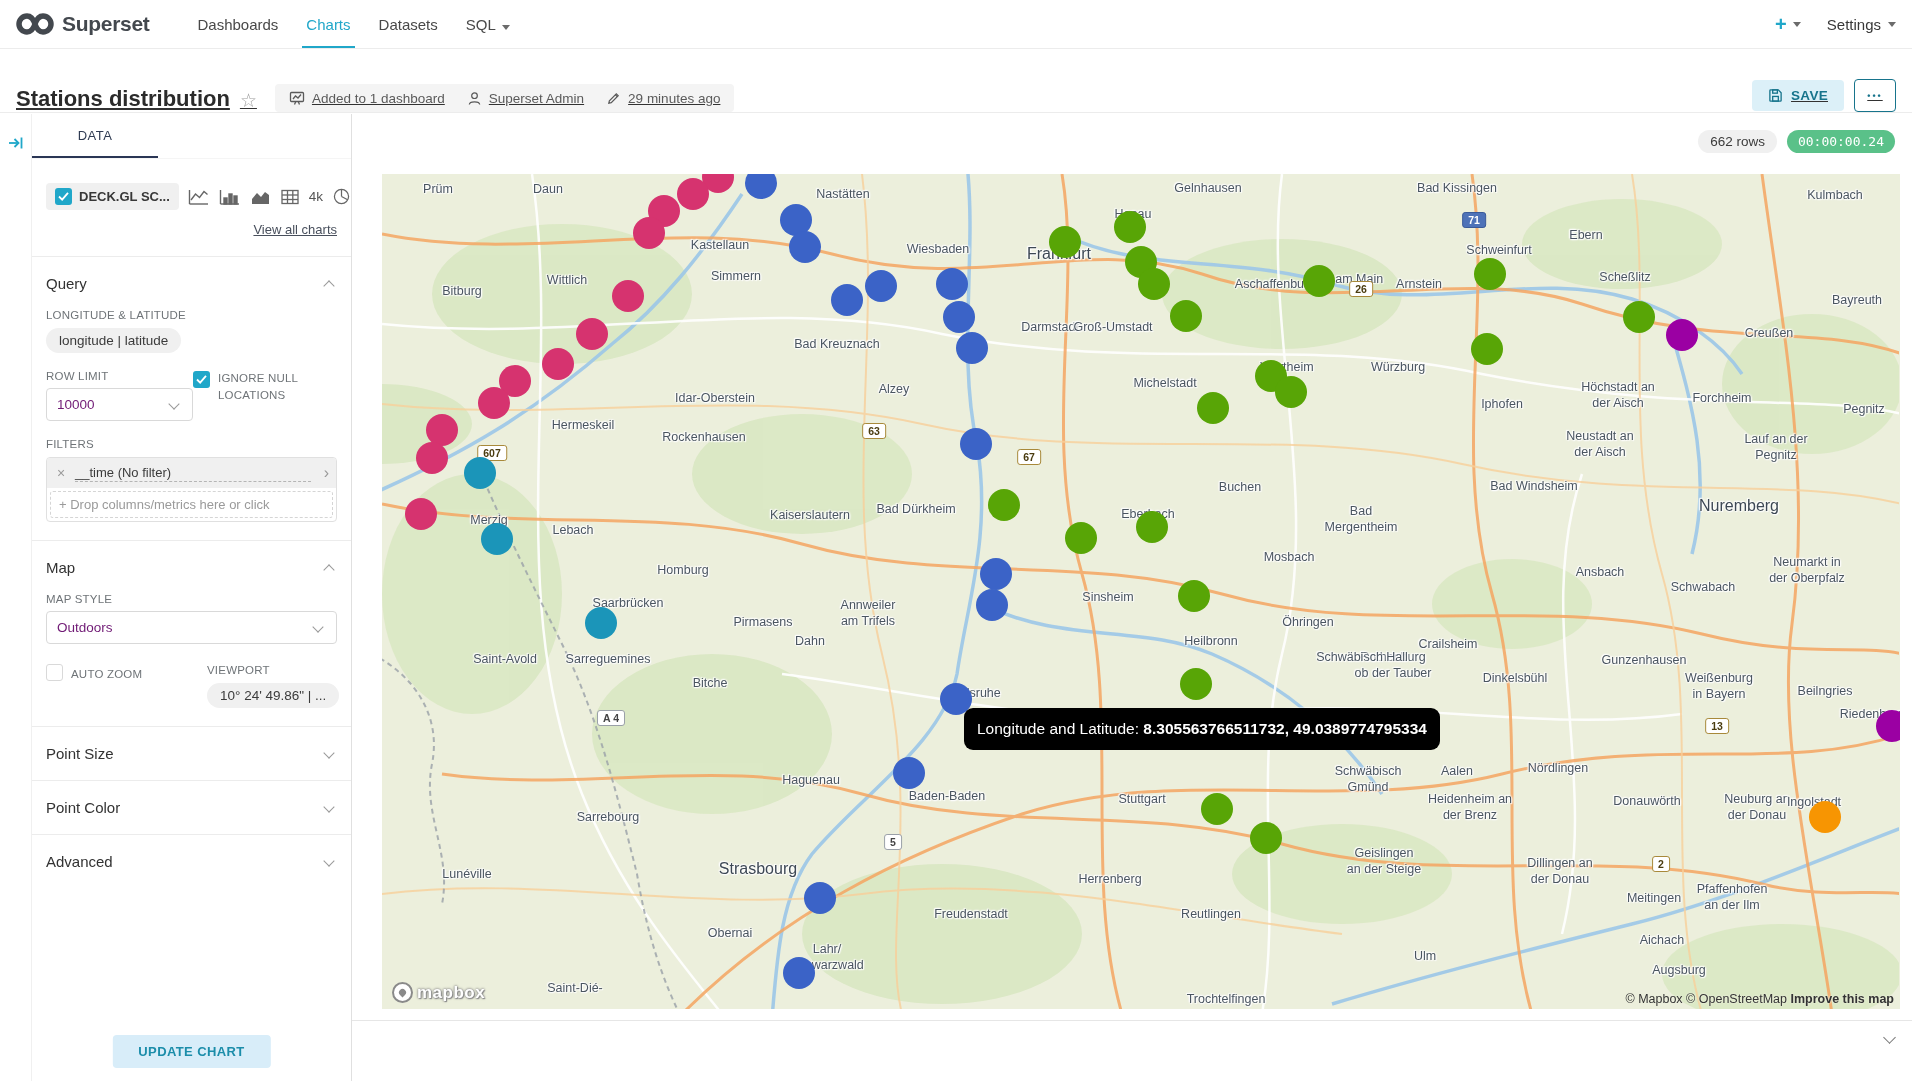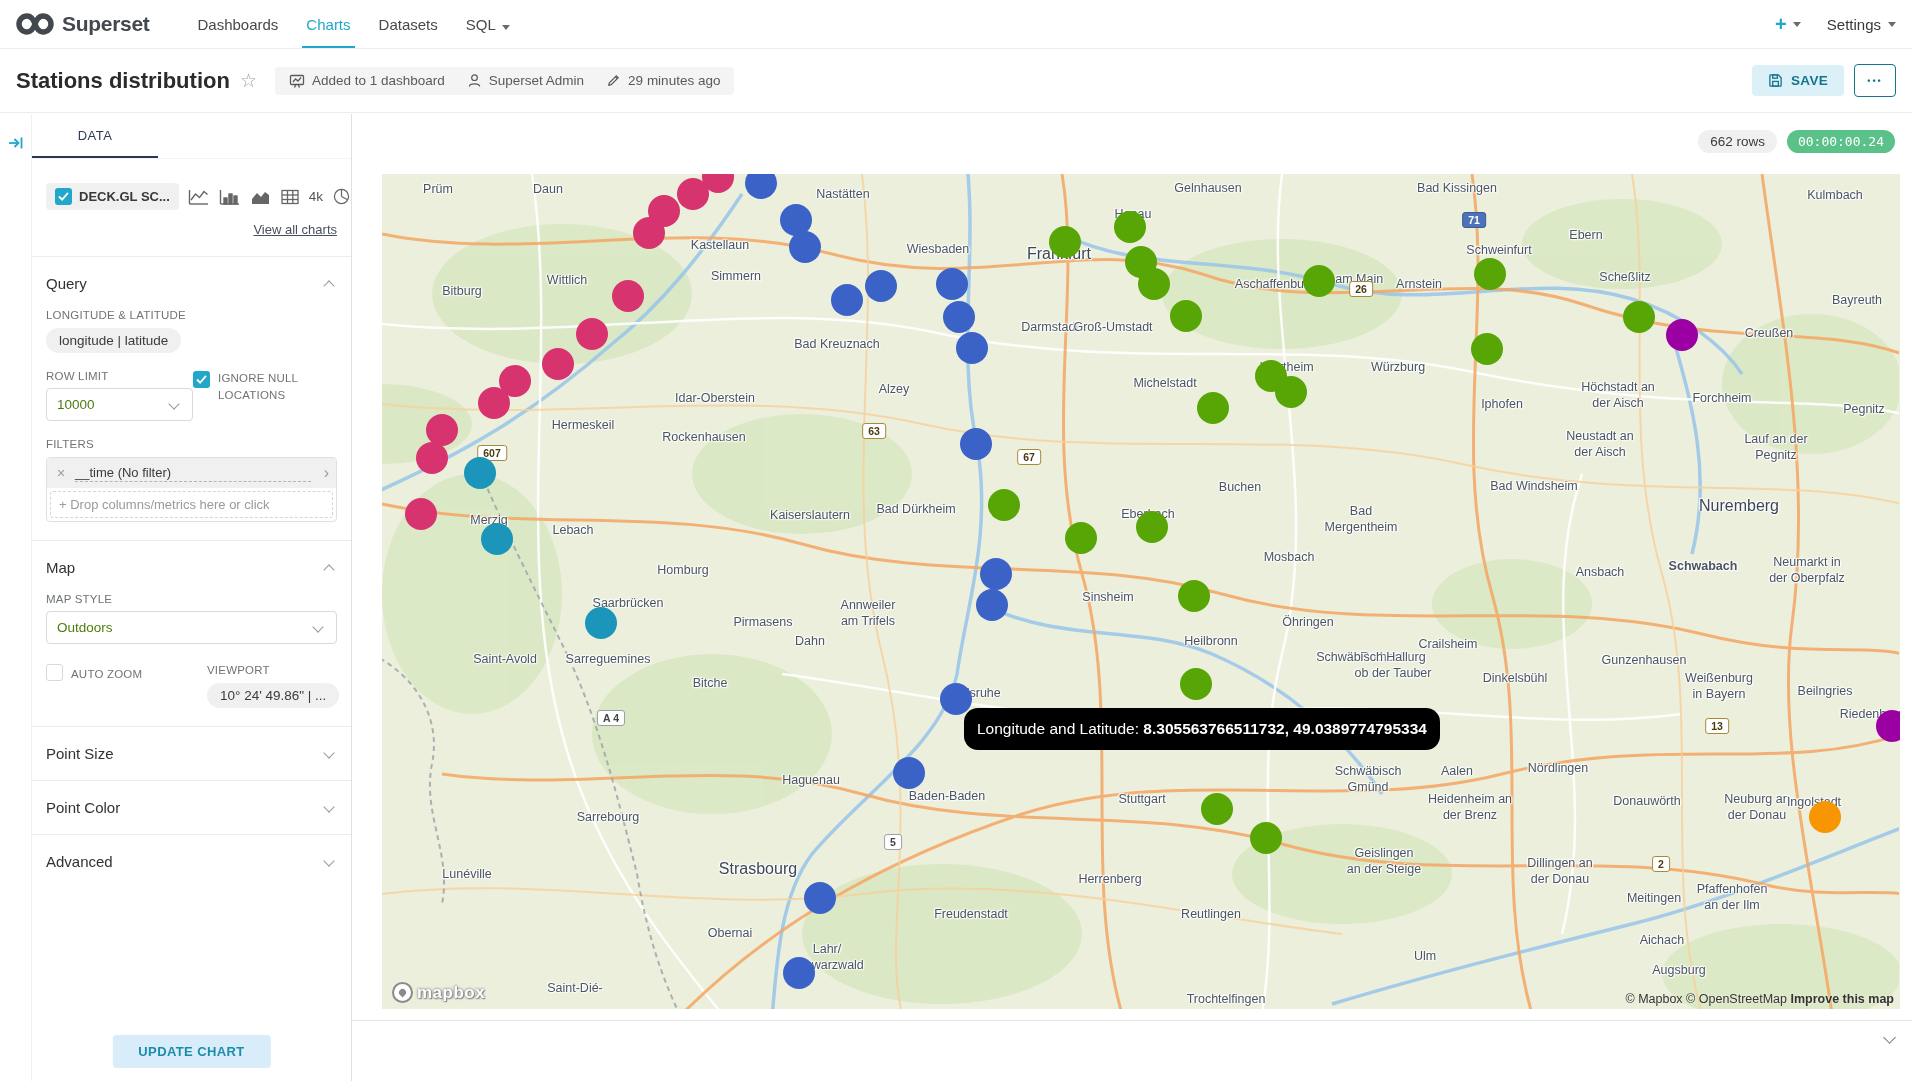--- a/index.html
+++ b/index.html
@@ -13,21 +13,21 @@
   .logo-text { font-size:21px; font-weight:bold; color:#43484e; letter-spacing:-0.3px;}
   .nav-item { font-size:15px; color:#484848; padding:14px 14px 13px; cursor:pointer; position:relative; }
   .nav-item.active { color:#20a7c9; }
   .nav-item.active::after{ content:""; position:absolute; left:10px; right:10px; bottom:-2px; height:2px; background:#20a7c9;}
   .nav-right { margin-left:auto; display:flex; align-items:center; gap:26px; }
   .nav-plus { color:#20a7c9; font-size:20px; font-weight:bold; display:flex; align-items:center; gap:4px; cursor:pointer;}
   .caret { display:inline-block; width:0; height:0; border-left:4px solid transparent; border-right:4px solid transparent; border-top:5px solid #6b6b6b; margin-left:2px;}
   .nav-settings{ font-size:15px; color:#383838; display:flex; align-items:center; gap:5px; cursor:pointer;}
 
   
-  .cheader { height:64px; display:flex; align-items:center; padding:0 16px; border-bottom:1px solid #ececec; background:#fff; position:relative; z-index:20;}
+  .cheader { height:64px; display:flex; align-items:flex-end; padding:0 16px; border-bottom:1px solid #ececec; background:#fff; position:relative; z-index:20;text-decoration:underline;}
   .ctitle { font-size:22px; font-weight:bold; color:#2b2b2b; margin-right:10px;}
   .star { font-size:19px; color:#9d9d9d; margin-right:18px; cursor:pointer;}
   .meta { display:flex; align-items:center; background:#f4f4f4; border-radius:4px; padding:6px 14px; gap:22px; }
   .meta-item { display:flex; align-items:center; gap:7px; font-size:13.5px; color:#5a5a5a; cursor:pointer;}
   .meta-item svg { display:block; }
   .hdr-right { margin-left:auto; display:flex; align-items:center; gap:10px;}
   .save-btn { display:flex; align-items:center; gap:8px; background:#dcf0f8; color:#17748c; font-weight:bold; font-size:13.5px; padding:8px 16px; border-radius:4px; cursor:pointer; letter-spacing:.3px;}
   .more-btn { width:42px; height:33px; border:1.5px solid #17748c; border-radius:4px; display:flex; align-items:center; justify-content:center; color:#17748c; font-weight:bold; letter-spacing:2px; font-size:9px; cursor:pointer;}
 
   
@@ -51,21 +51,21 @@
   .hr { border-top:1px solid #ececec; margin:18px -14px 0; }
   .sec-h { display:flex; align-items:center; justify-content:space-between; margin-top:18px; cursor:pointer;}
   .sec-h span { font-size:15px; color:#323232; }
   .chev { width:8px; height:8px; border-right:1.6px solid #999; border-bottom:1.6px solid #999; display:inline-block; margin-right:4px;}
   .chev.up { transform:rotate(-135deg); margin-top:4px;}
   .chev.down { transform:rotate(45deg); margin-top:-2px;}
   .flabel { font-size:11.5px; color:#6f7478; letter-spacing:.2px; margin-top:17px; }
   .pill { display:inline-block; background:#f0f0f0; border-radius:14px; padding:5px 13px; font-size:13.5px; color:#3b3b3b; margin-top:7px; cursor:pointer;}
   .two-col { display:flex; margin-top:0; }
   .col-l { width:147px; }
-  .select { border:1px solid #d9d9d9; border-radius:4px; height:33px; display:flex; align-items:center; justify-content:space-between; padding:0 10px; font-size:13.5px; color:#4d7c0f; margin-top:6px; cursor:pointer; background:#fff;}
+  .select { border:1px solid #d9d9d9; border-radius:4px; height:33px; display:flex; align-items:center; justify-content:space-between; padding:0 10px; font-size:13.5px; color:#701a75; margin-top:6px; cursor:pointer; background:#fff;}
   .check-line { display:flex; gap:8px; font-size:11.5px; color:#6f7478; letter-spacing:.2px; line-height:1.45; margin-top:17px; cursor:pointer;}
   .filters-box { border:1px solid #e0e0e0; border-radius:4px; margin-top:7px; overflow:hidden;}
   .fil-row { background:#f0f0f0; display:flex; align-items:center; height:30px; font-size:13px; color:#3b3b3b; cursor:pointer;}
   .fil-x { width:28px; text-align:center; color:#9a9a9a; font-size:14px;}
   .fil-txt { flex:1; border-bottom:1px dashed #b5b5b5; align-self:center; padding-bottom:1px; margin-right:6px;}
   .fil-arrow { color:#9a9a9a; font-size:16px; padding:0 7px;}
   .drop-row { margin:3px; border:1px dashed #d5d5d5; border-radius:3px; color:#9a9a9a; font-size:13px; padding:5px 8px; display:flex; gap:7px; align-items:center; cursor:pointer;}
   .vp-wrap { margin-left:auto; width:130px;}
   .update-btn { position:absolute; bottom:13px; left:50%; transform:translateX(-50%); background:#d8edf9; color:#1b8daa; font-weight:bold; font-size:13px; letter-spacing:.4px; border-radius:4px; padding:9px 26px; cursor:pointer; white-space:nowrap;}
 
@@ -77,21 +77,21 @@
   .map svg.bg { position:absolute; left:0; top:0; }
   .mlabel { position:absolute; transform:translate(-50%,-50%); font-size:12.5px; color:#4a5560; white-space:pre-line; text-align:center; line-height:1.25;
     text-shadow:0 0 3px #fff, 0 0 3px #fff, 0 0 2px #fff, 1px 1px 1px #fff, -1px -1px 1px #fff; z-index:2;}
   .mlabel.big { font-size:16px; color:#3d4854; }
   .shield { position:absolute; transform:translate(-50%,-50%); font-size:10.5px; font-weight:bold; border-radius:3px; padding:1px 5px; z-index:2;
     text-shadow:none; }
   .shield.yellow { background:#ffffff; border:1.4px solid #a8893a; color:#4a3c10;}
   .shield.blue { background:#4e72b8; border:1.4px solid #3a5a99; color:#fff;}
   .shield.white { background:#fff; border:1.4px solid #9aa0a8; color:#444;}
   .dot { position:absolute; width:32px; height:32px; border-radius:50%; transform:translate(-50%,-50%); z-index:4; cursor:pointer;}
-  .tooltip { position:absolute; background:#000; color:#fff; font-size:15.5px; padding:9px 13px; border-radius:14px; z-index:10; line-height:1.55; white-space:nowrap;}
+  .tooltip { position:absolute; background:#000; color:#fff; font-size:15.5px; padding:9px 13px; border-radius:9px; z-index:10; line-height:1.55; white-space:nowrap;}
   .tooltip b { font-weight:bold; }
   .attr { position:absolute; right:6px; bottom:3px; font-size:12.5px; color:#333; z-index:6;
     text-shadow:0 0 2px #edefdd,0 0 2px #edefdd;}
   .attr b { cursor:pointer; }
   .mapbox-logo { position:absolute; left:10px; bottom:6px; display:flex; align-items:center; gap:4px; z-index:6;
     font-size:17px; font-weight:bold; color:#fff; letter-spacing:.5px;
     text-shadow:0 0 2px #8a8a8a,0 0 3px #8a8a8a,1px 1px 1px #8a8a8a;}
   .mapbox-mark { width:21px; height:21px; border-radius:50%; background:#fff; border:2px solid #8a8a8a; display:flex; align-items:center; justify-content:center;}
   .mapbox-mark i { width:7px; height:7px; background:#8a8a8a; border-radius:50% 50% 50% 0; transform:rotate(-45deg); display:block;}
 
@@ -406,21 +406,21 @@
             <div class="mlabel" style="left: 1340px; top: 225px;">Forchheim</div>
             <div class="mlabel" style="left: 1482px; top: 236px;">Pegnitz</div>
             <div class="mlabel" style="left: 1387px; top: 160px;">Creußen</div>
             <div class="mlabel" style="left: 1394px; top: 274px;">Lauf an der
 Pegnitz</div>
             <div class="mlabel" style="left: 1218px; top: 271px;">Neustadt an
 der Aisch</div>
             <div class="mlabel" style="left: 1152px; top: 313px;">Bad Windsheim</div>
             <div class="mlabel" style="left: 1120px; top: 231px;">Iphofen</div>
             <div class="mlabel big" style="left: 1357px; top: 332px;">Nuremberg</div>
-            <div class="mlabel" style="left: 1321px; top: 393px; font-weight: bold;">Schwabach</div>
+            <div class="mlabel" style="left: 1321px; top: 414px;">Schwabach</div>
             <div class="mlabel" style="left: 1425px; top: 397px;">Neumarkt in
 der Oberpfalz</div>
             <div class="mlabel" style="left: 1218px; top: 399px;">Ansbach</div>
             <div class="mlabel" style="left: 1011px; top: 492px;">Rothenburg
 ob der Tauber</div>
             <div class="mlabel" style="left: 1066px; top: 471px;">Crailsheim</div>
             <div class="mlabel" style="left: 980px; top: 484px;">Schwäbisch Hall</div>
             <div class="mlabel" style="left: 1133px; top: 505px;">Dinkelsbühl</div>
             <div class="mlabel" style="left: 1262px; top: 487px;">Gunzenhausen</div>
             <div class="mlabel" style="left: 1337px; top: 513px;">Weißenburg

